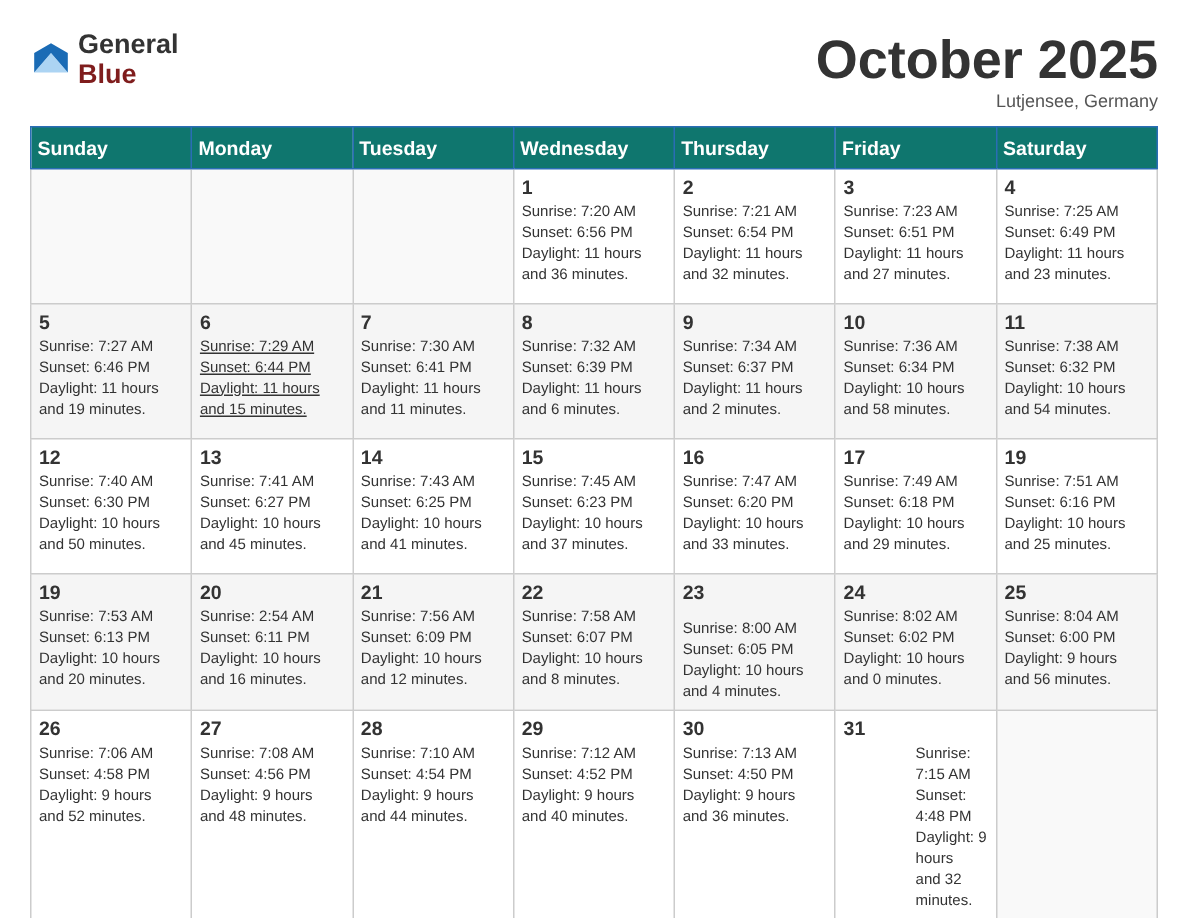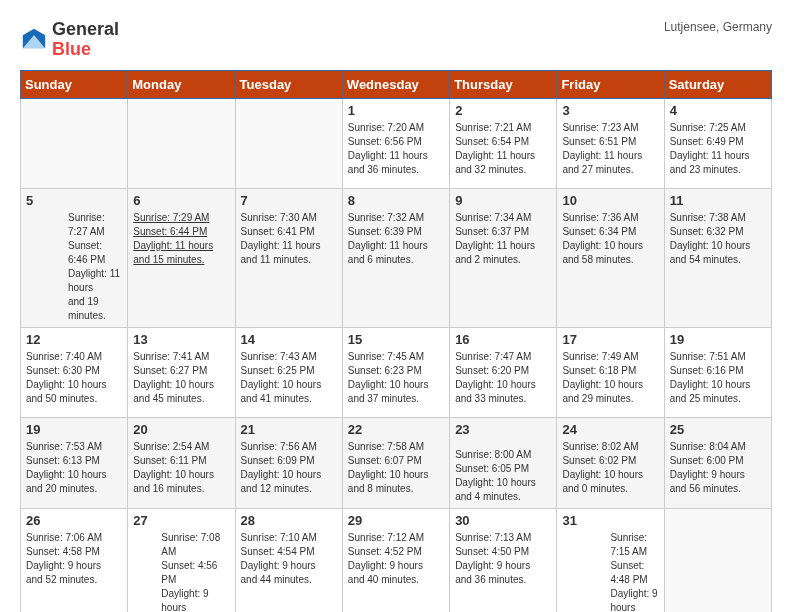--- a/index.html
+++ b/index.html
@@ -20,21 +20,21 @@
       display: flex;
       align-items: center;
       gap: 4px;
     }
     .logo-text {
       font-size: 18px;
       font-weight: bold;
       line-height: 1.1;
     }
     .logo-general { color: #333; }
-    .logo-blue { color: #ef4444; }
+    .logo-blue { color: #7f1d1d; }
     .logo-icon {
       width: 28px;
       height: 28px;
     }
     .title-block {
       text-align: right;
     }
     .month-title {
       font-size: 36px;
       font-weight: bold;
@@ -44,21 +44,21 @@
     .location {
       font-size: 12px;
       color: #555;
     }
     table {
       width: 100%;
       border-collapse: collapse;
       table-layout: fixed;
     }
     thead tr th {
-      background-color: #c2410c;
+      background-color: #0f766e;
       color: #fff;
       padding: 6px 4px;
       font-size: 13px;
       font-weight: bold;
       text-align: left;
       border: 1px solid #2a6db5;
     }
     tbody tr td {
       border: 1px solid #ccc;
       vertical-align: top;
@@ -94,20 +94,21 @@
     <svg class="logo-icon" viewBox="0 0 30 30" xmlns="http://www.w3.org/2000/svg">
       <polygon points="15,3 27,10 27,24 15,10 3,24 3,10" fill="#1a6bb5"></polygon>
       <polygon points="15,10 27,24 3,24" fill="#5aaae7" opacity="0.5"></polygon>
     </svg>
     <div class="logo-text">
       <span class="logo-general">General</span><br>
       <span class="logo-blue">Blue</span>
     </div>
   </div>
   <div class="title-block">
+    <div class="month-title">October 2025</div>
     <div class="location">Lutjensee, Germany</div>
   </div>
 </div>
 
 <table>
   <thead>
     <tr>
 
     <th>Sunday</th>
         <th>Monday</th>
@@ -148,21 +149,21 @@
           <span class="day-number">4</span>
           <div class="day-info" style="white-space: pre-line;">Sunrise: 7:25 AM
 Sunset: 6:49 PM
 Daylight: 11 hours
 and 23 minutes.</div>
         </td>
       </tr>
       <tr>
         <td>
           <span class="day-number">5</span>
-          <div class="day-info" style="white-space: pre-line; margin-left: 42px;">Sunrise: 7:27 AM
+          <div class="day-info" style="white-space: pre-line;">Sunrise: 7:27 AM
 Sunset: 6:46 PM
 Daylight: 11 hours
 and 19 minutes.</div>
         </td>
         <td>
           <span class="day-number">6</span>
           <div class="day-info" style="white-space: pre-line; text-decoration: underline;">Sunrise: 7:29 AM
 Sunset: 6:44 PM
 Daylight: 11 hours
 and 15 minutes.</div>
@@ -308,21 +309,21 @@
       <tr>
         <td>
           <span class="day-number">26</span>
           <div class="day-info" style="white-space: pre-line;">Sunrise: 7:06 AM
 Sunset: 4:58 PM
 Daylight: 9 hours
 and 52 minutes.</div>
         </td>
         <td>
           <span class="day-number">27</span>
-          <div class="day-info" style="white-space: pre-line; margin-left: 28px;">Sunrise: 7:08 AM
+          <div class="day-info" style="white-space: pre-line;">Sunrise: 7:08 AM
 Sunset: 4:56 PM
 Daylight: 9 hours
 and 48 minutes.</div>
         </td>
         <td>
           <span class="day-number">28</span>
           <div class="day-info" style="white-space: pre-line;">Sunrise: 7:10 AM
 Sunset: 4:54 PM
 Daylight: 9 hours
 and 44 minutes.</div>

